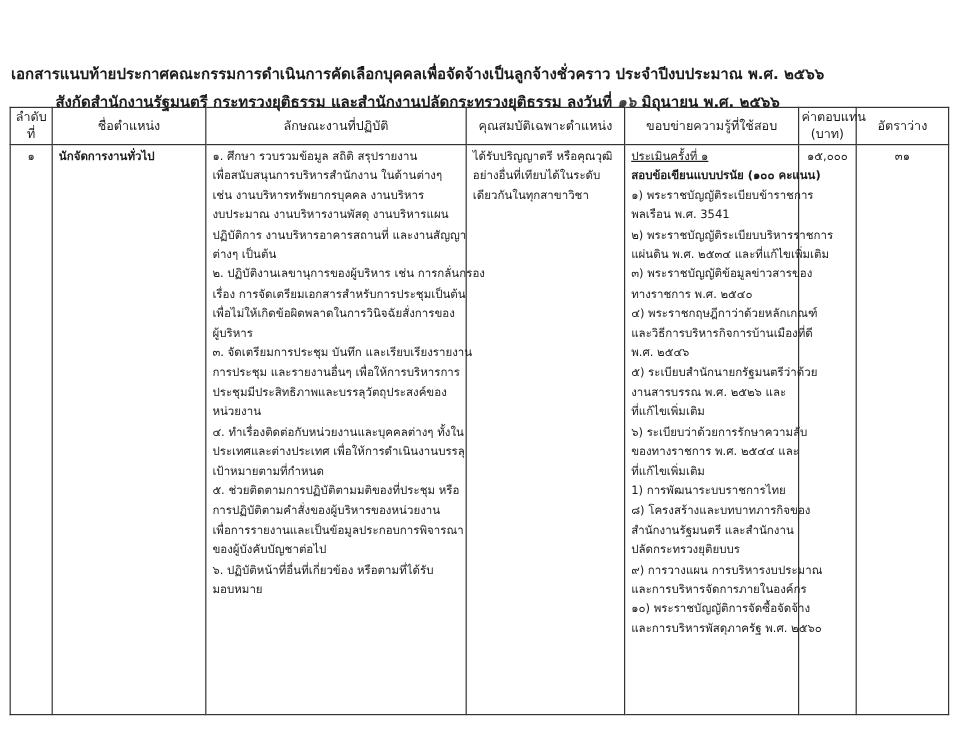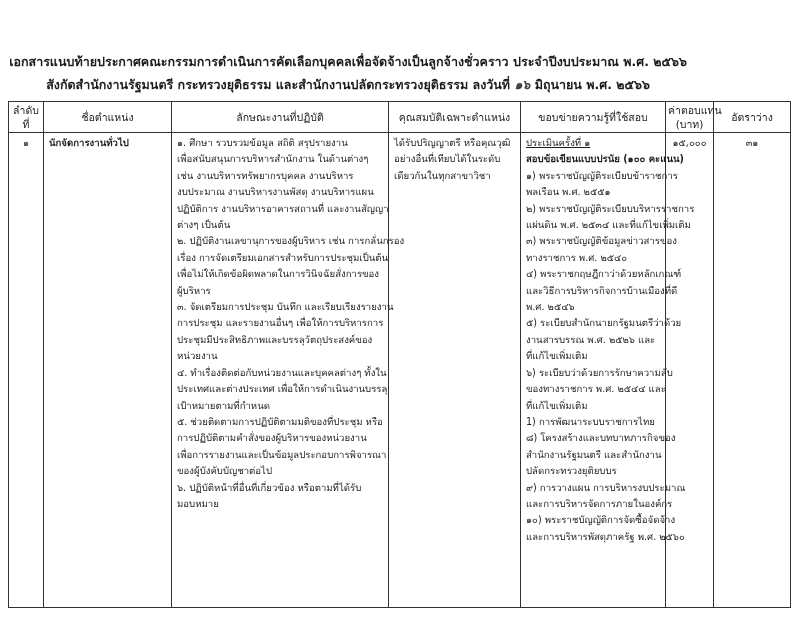--- a/index.html
+++ b/index.html
@@ -3,21 +3,21 @@
 <meta charset="utf-8">
 <style>
   html, body { margin:0; padding:0; background:#ffffff; }
   body { width:800px; height:627px; position:relative; overflow:hidden;
          font-family:"DejaVu Sans", "Liberation Sans", sans-serif; color:#1c1c1c; }
   .title { position:absolute; left:0; width:696px; text-align:center;
            font-size:12.5px; font-weight:bold; letter-spacing:0px; white-space:nowrap; }
   .t1 { top:52px; }
   .t2 { top:75px; }
   .handwritten { color:#404040; font-style:italic; font-weight:bold; }
-  table.doc { position:absolute; left:8px; top:101px; width:782px; border-collapse:collapse;
+  table.doc { position:absolute; left:8px; top:89px; width:782px; border-collapse:collapse;
               table-layout:fixed; }
   table.doc th, table.doc td { border:1px solid #333; vertical-align:top; }
   table.doc th { font-weight:normal; font-size:10.5px; text-align:center; vertical-align:middle;
                  height:30px; padding:0 2px; line-height:14px; }
   table.doc td { font-size:9.6px; line-height:16.4px; padding:2px 5px; height:470px; }
   td.center { text-align:center; }
   td.pos { font-weight:bold; font-size:10.2px; }
   .line { display:block; white-space:nowrap; }
   .underline { text-decoration:underline; font-weight:normal; }
   .bold { font-weight:bold; }
@@ -90,21 +90,21 @@
       </td>
       <td>
         <span class="line">ได้รับปริญญาตรี หรือคุณวุฒิ</span>
         <span class="line">อย่างอื่นที่เทียบได้ในระดับ</span>
         <span class="line">เดียวกันในทุกสาขาวิชา</span>
       </td>
       <td>
         <span class="line underline">ประเมินครั้งที่ ๑</span>
         <span class="line bold">สอบข้อเขียนแบบปรนัย (๑๐๐ คะแนน)</span>
         <span class="line">๑) พระราชบัญญัติระเบียบข้าราชการ</span>
-        <span class="line">พลเรือน พ.ศ. ๒๕๕๑</span>
+        <span class="line">พลเรือน พ.ศ. 3541</span>
         <span class="line">๒) พระราชบัญญัติระเบียบบริหารราชการ</span>
         <span class="line">แผ่นดิน พ.ศ. ๒๕๓๔ และที่แก้ไขเพิ่มเติม</span>
         <span class="line">๓) พระราชบัญญัติข้อมูลข่าวสารของ</span>
         <span class="line">ทางราชการ พ.ศ. ๒๕๔๐</span>
         <span class="line">๔) พระราชกฤษฎีกาว่าด้วยหลักเกณฑ์</span>
         <span class="line">และวิธีการบริหารกิจการบ้านเมืองที่ดี</span>
         <span class="line">พ.ศ. ๒๕๔๖</span>
         <span class="line">๕) ระเบียบสำนักนายกรัฐมนตรีว่าด้วย</span>
         <span class="line">งานสารบรรณ พ.ศ. ๒๕๒๖ และ</span>
         <span class="line">ที่แก้ไขเพิ่มเติม</span>

